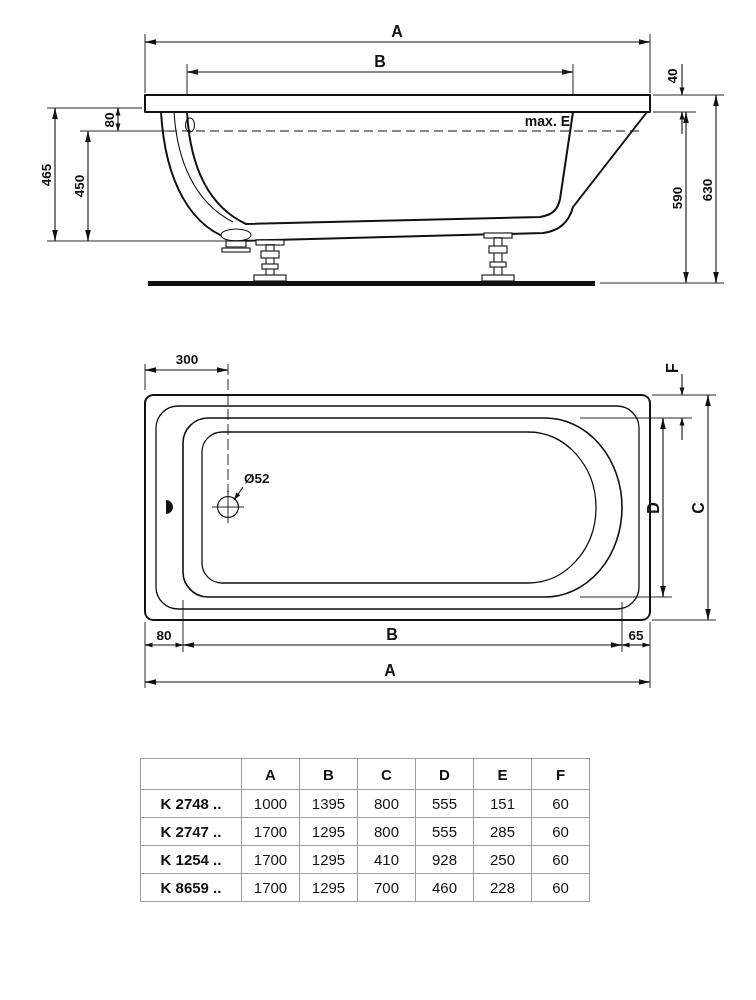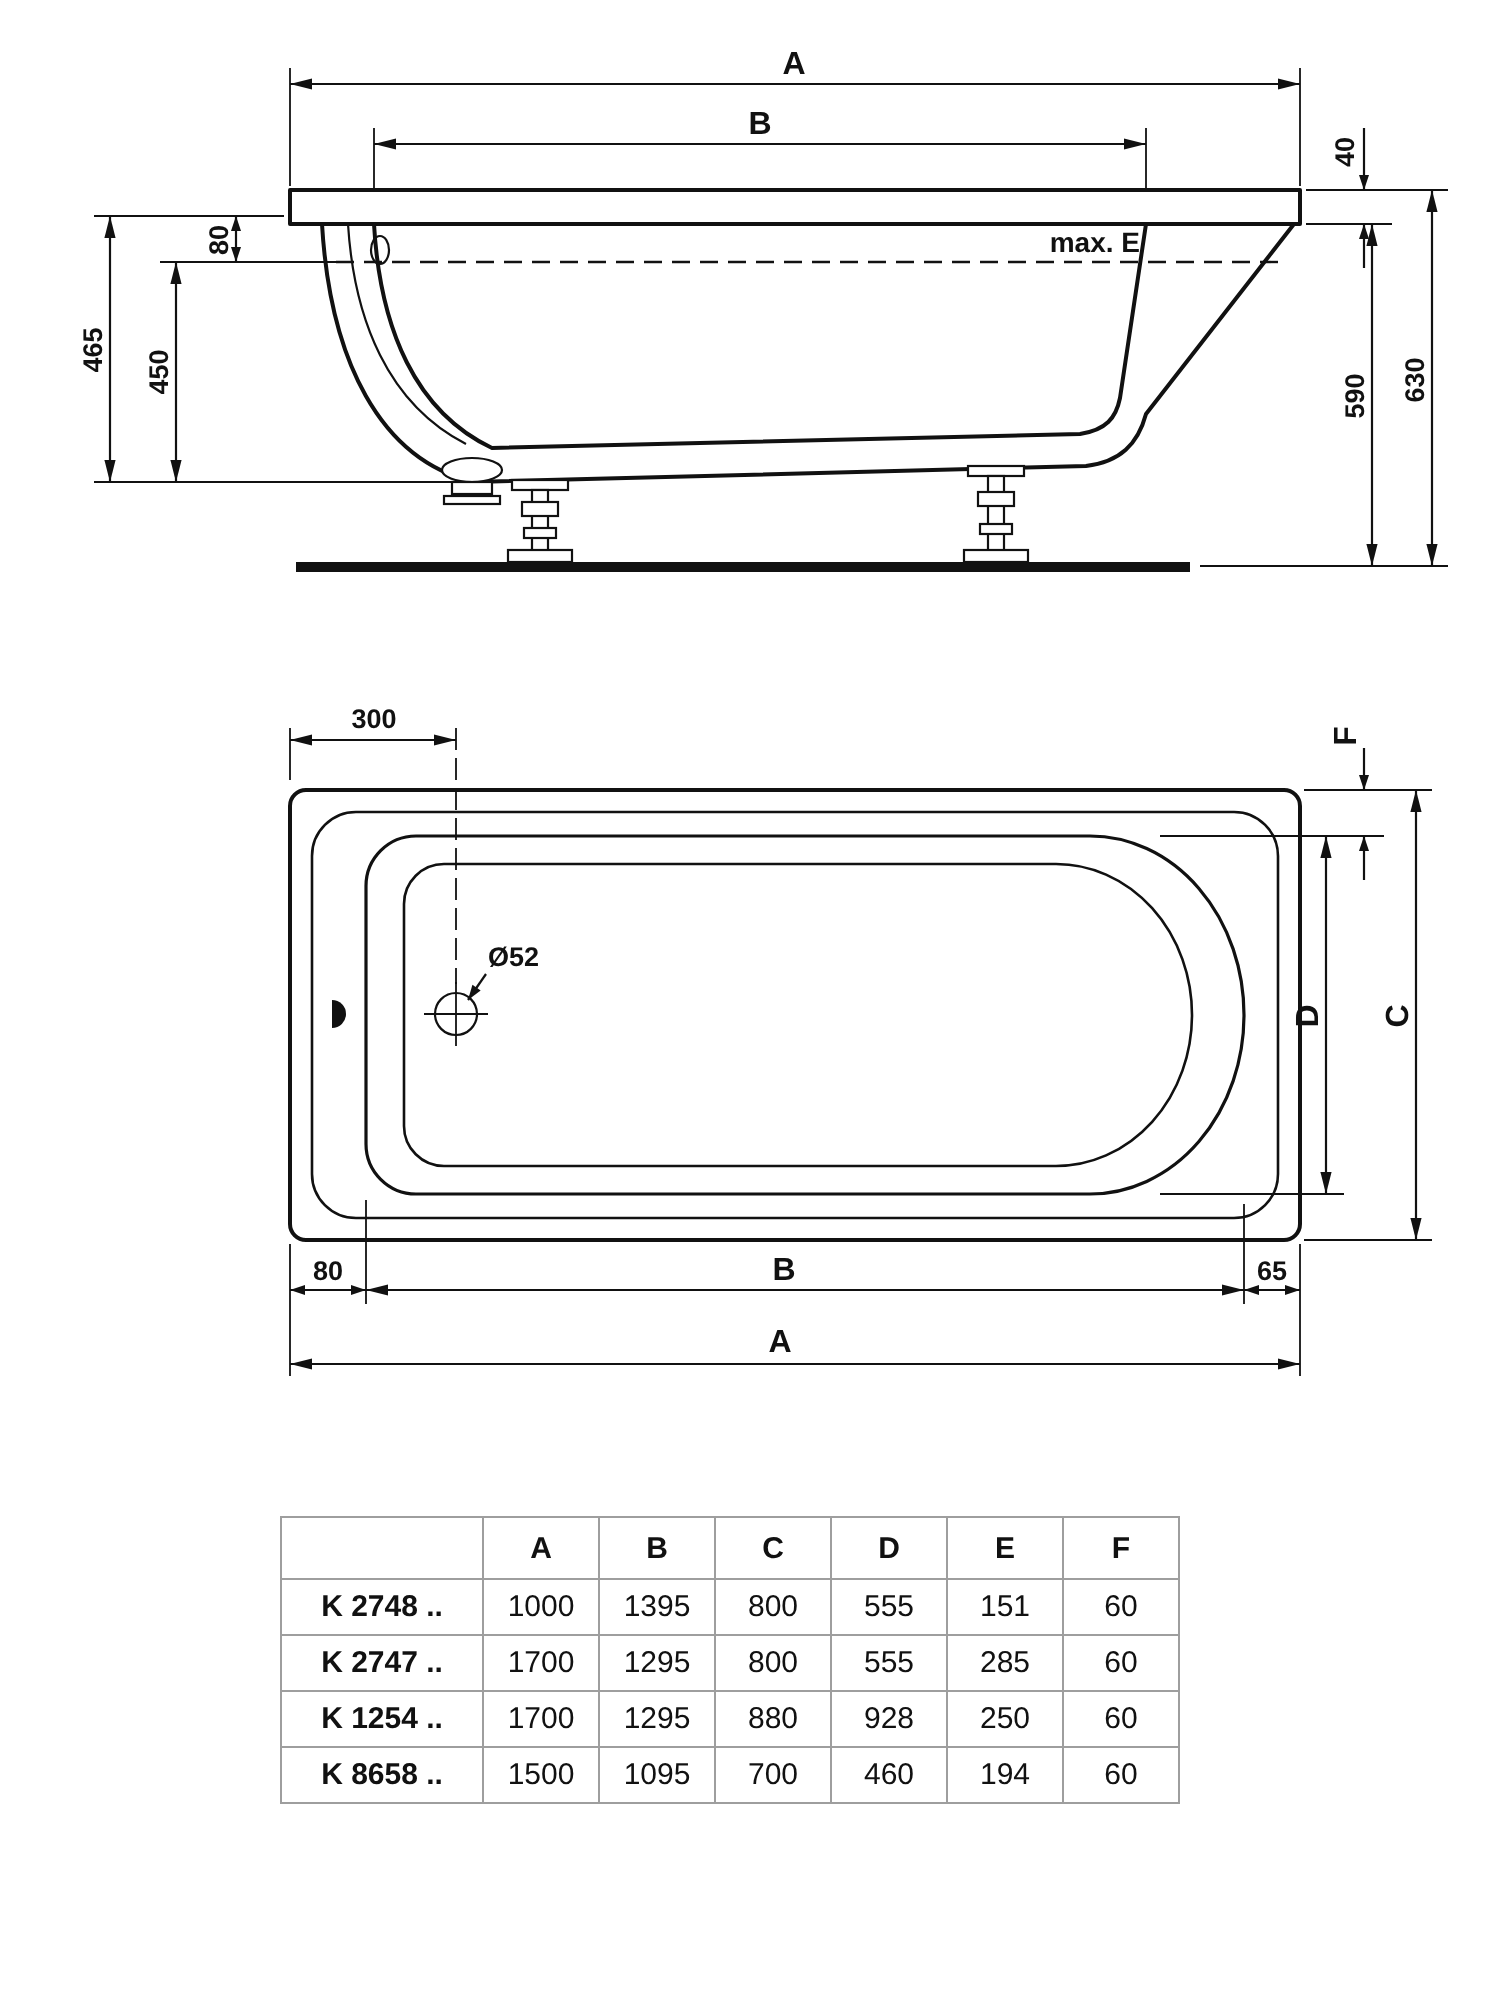--- a/index.html
+++ b/index.html
@@ -179,29 +179,29 @@
         <td class="val">1295</td>
         <td class="val">800</td>
         <td class="val">555</td>
         <td class="val">285</td>
         <td class="val">60</td>
       </tr>
       <tr>
         <td class="model">K 1254 ..</td>
         <td class="val">1700</td>
         <td class="val">1295</td>
-        <td class="val">880</td>
+        <td class="val">410</td>
         <td class="val">928</td>
         <td class="val">250</td>
         <td class="val">60</td>
       </tr>
       <tr>
-        <td class="model">K 8658 ..</td>
-        <td class="val">1500</td>
-        <td class="val">1095</td>
+        <td class="model">K 8659 ..</td>
+        <td class="val">1700</td>
+        <td class="val">1295</td>
         <td class="val">700</td>
         <td class="val">460</td>
-        <td class="val">194</td>
+        <td class="val">228</td>
         <td class="val">60</td>
       </tr>
     </tbody>
   </table>
 </div>
 
 </body></html>

